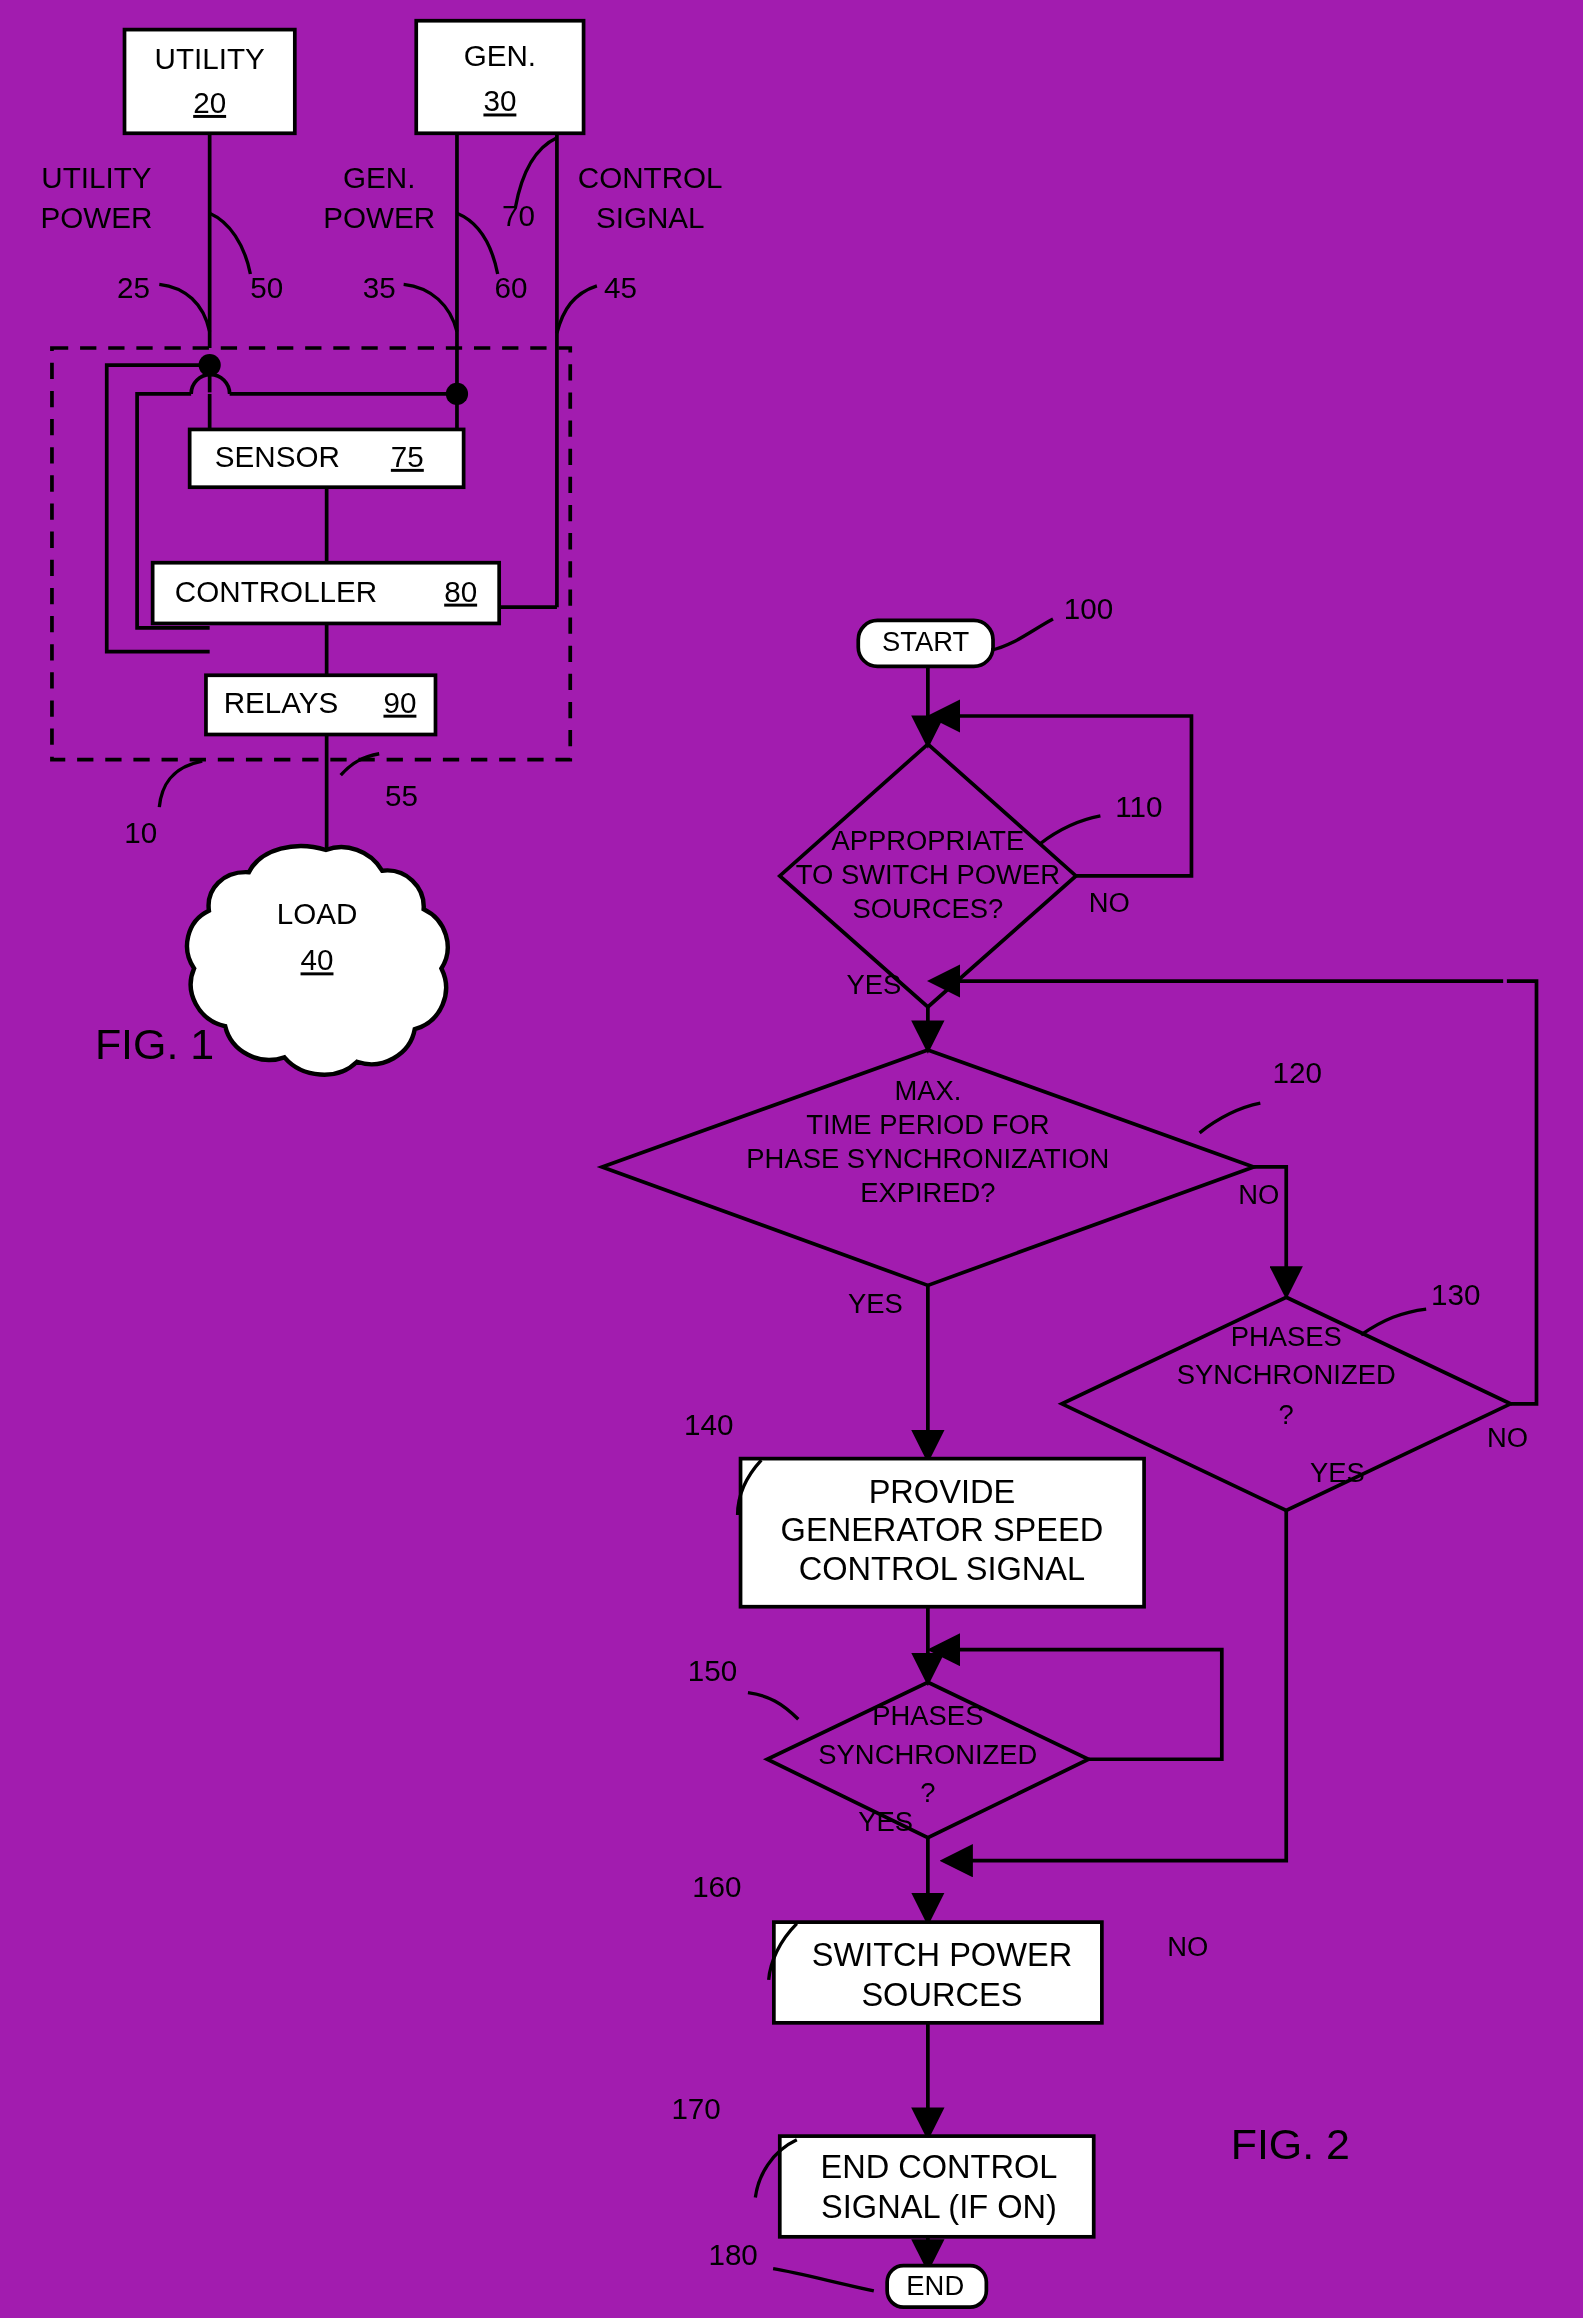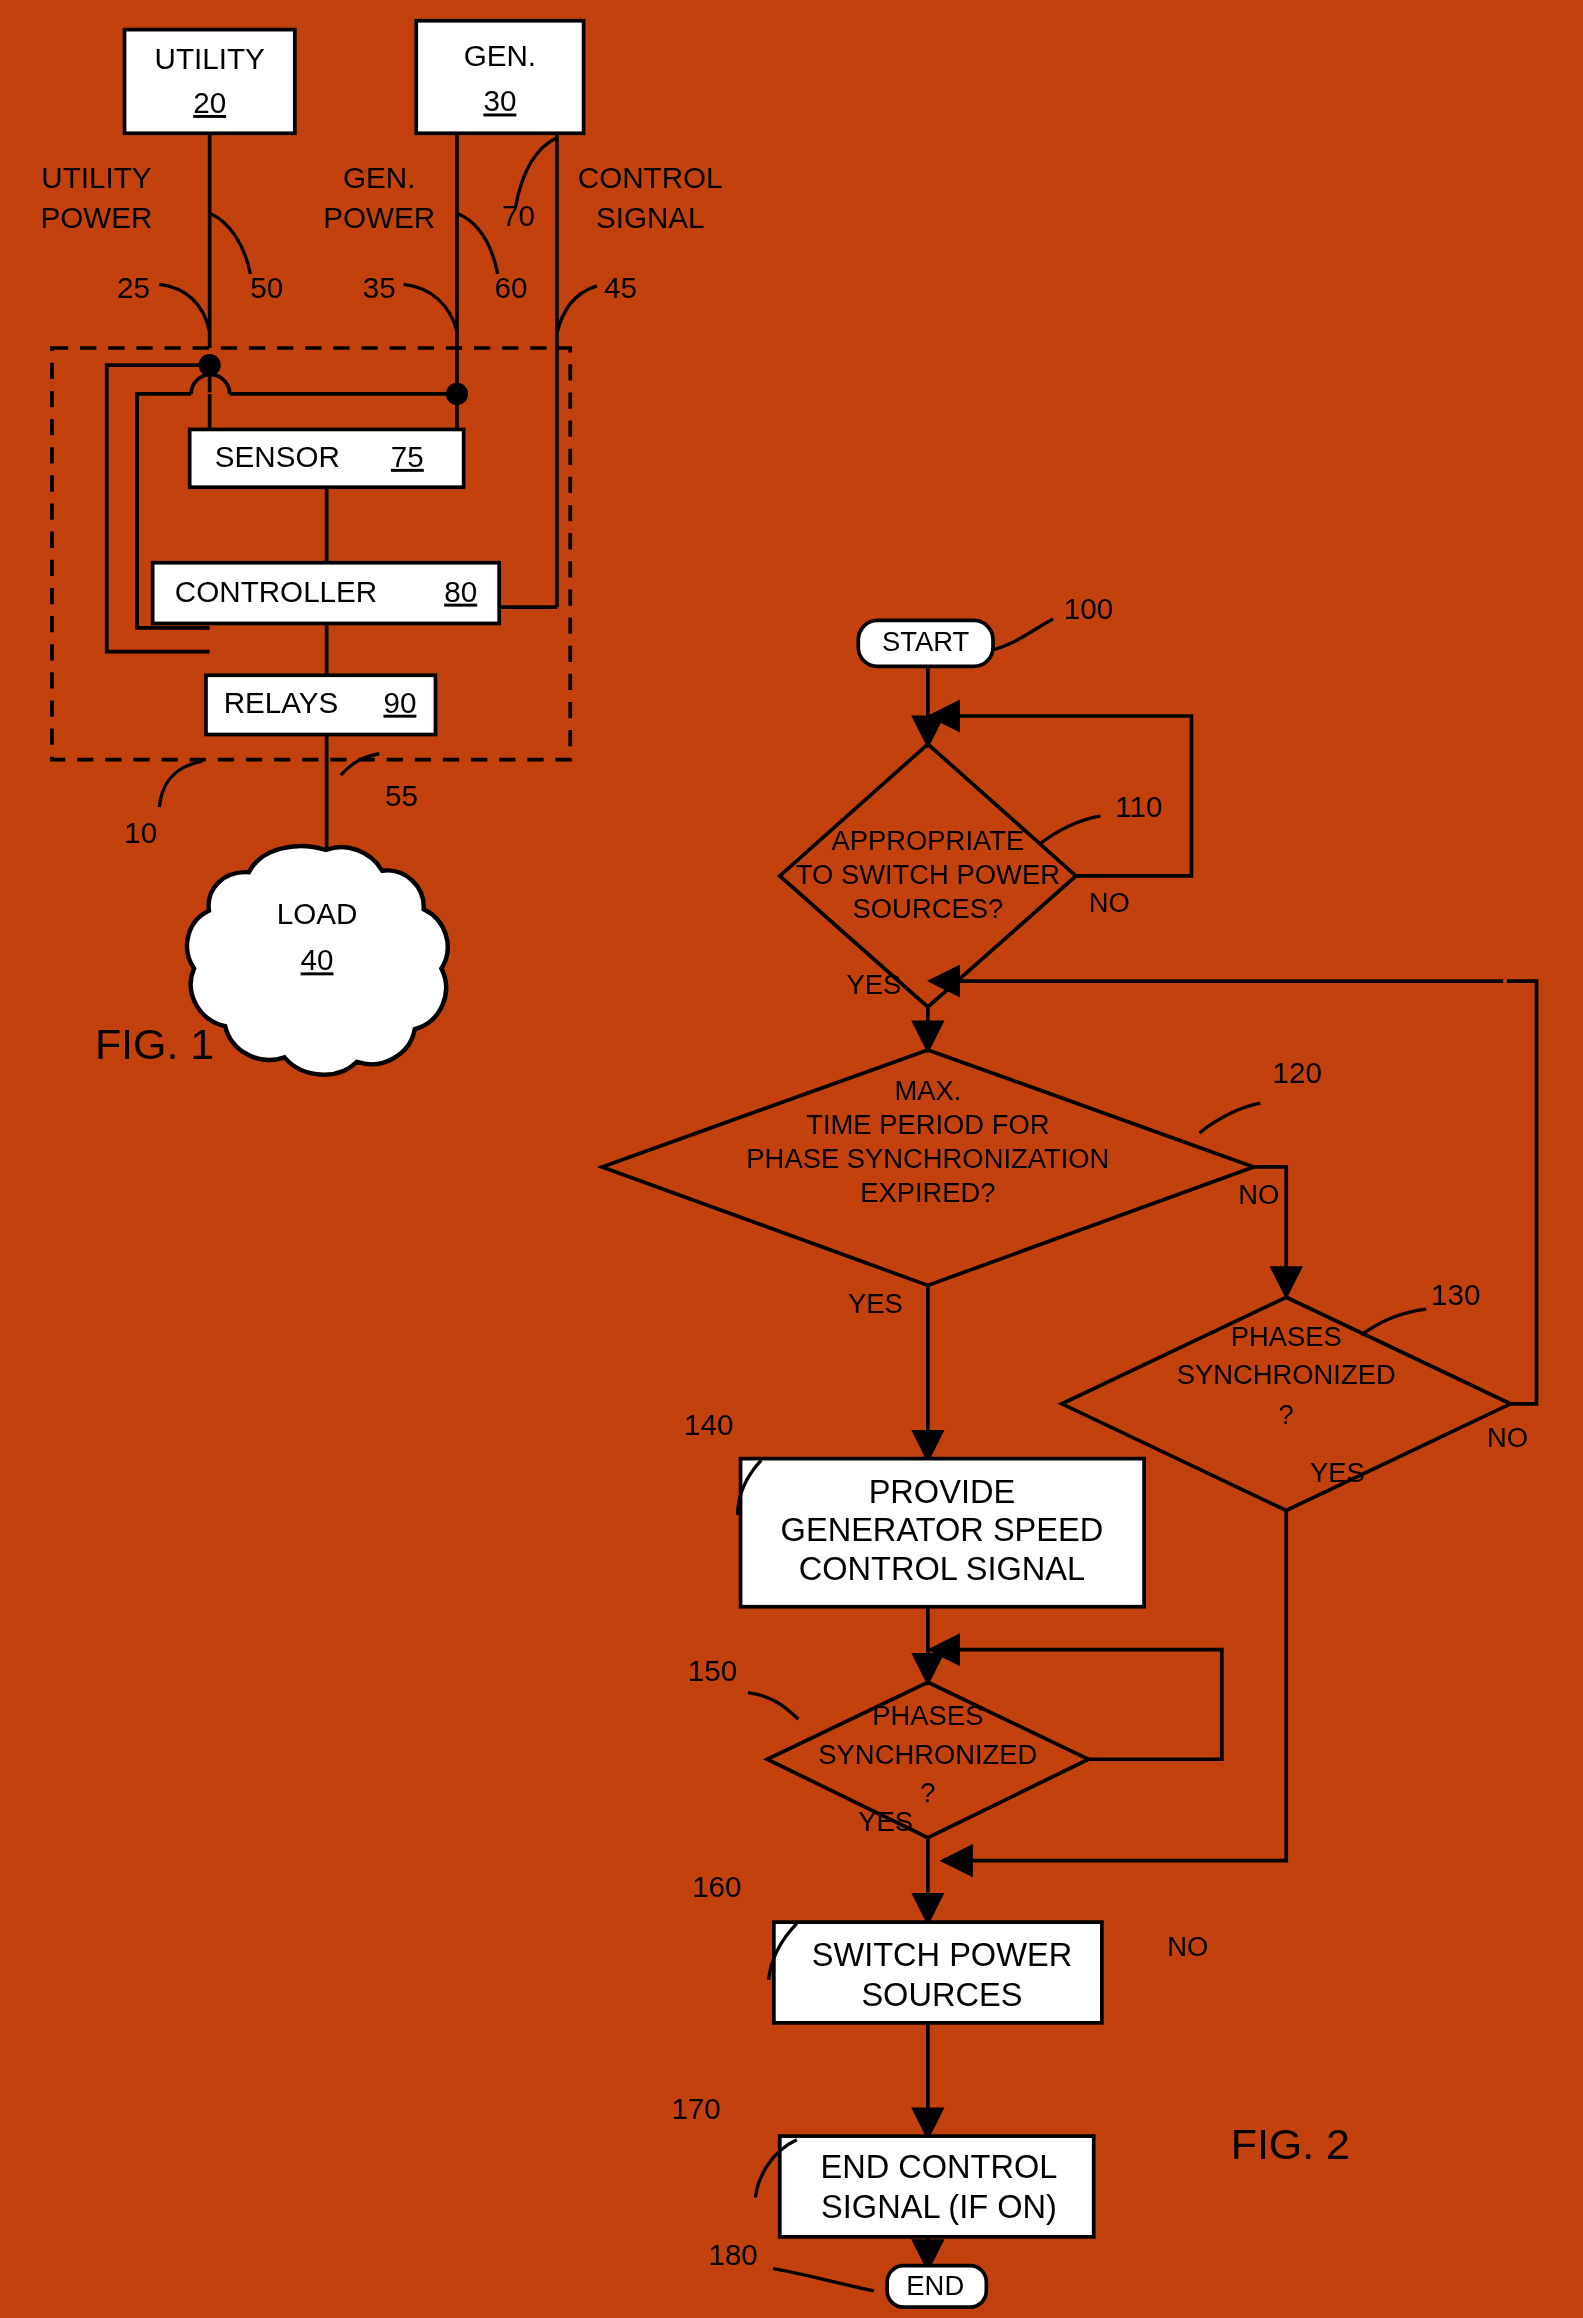--- a/index.html
+++ b/index.html
@@ -8,21 +8,21 @@
     background: #ffffff;
   }
   body {
     font-family: "Liberation Sans", sans-serif;
     color: #000000;
   }
   #sheet {
     position: relative;
     width: 1584px;
     height: 2319px;
-    background: #c2410c;
+    background: #a21caf;
     overflow: hidden;
   }
   svg.layer {
     position: absolute;
     top: 0;
     left: 0;
     width: 1584px;
     height: 2319px;
   }
   text {

